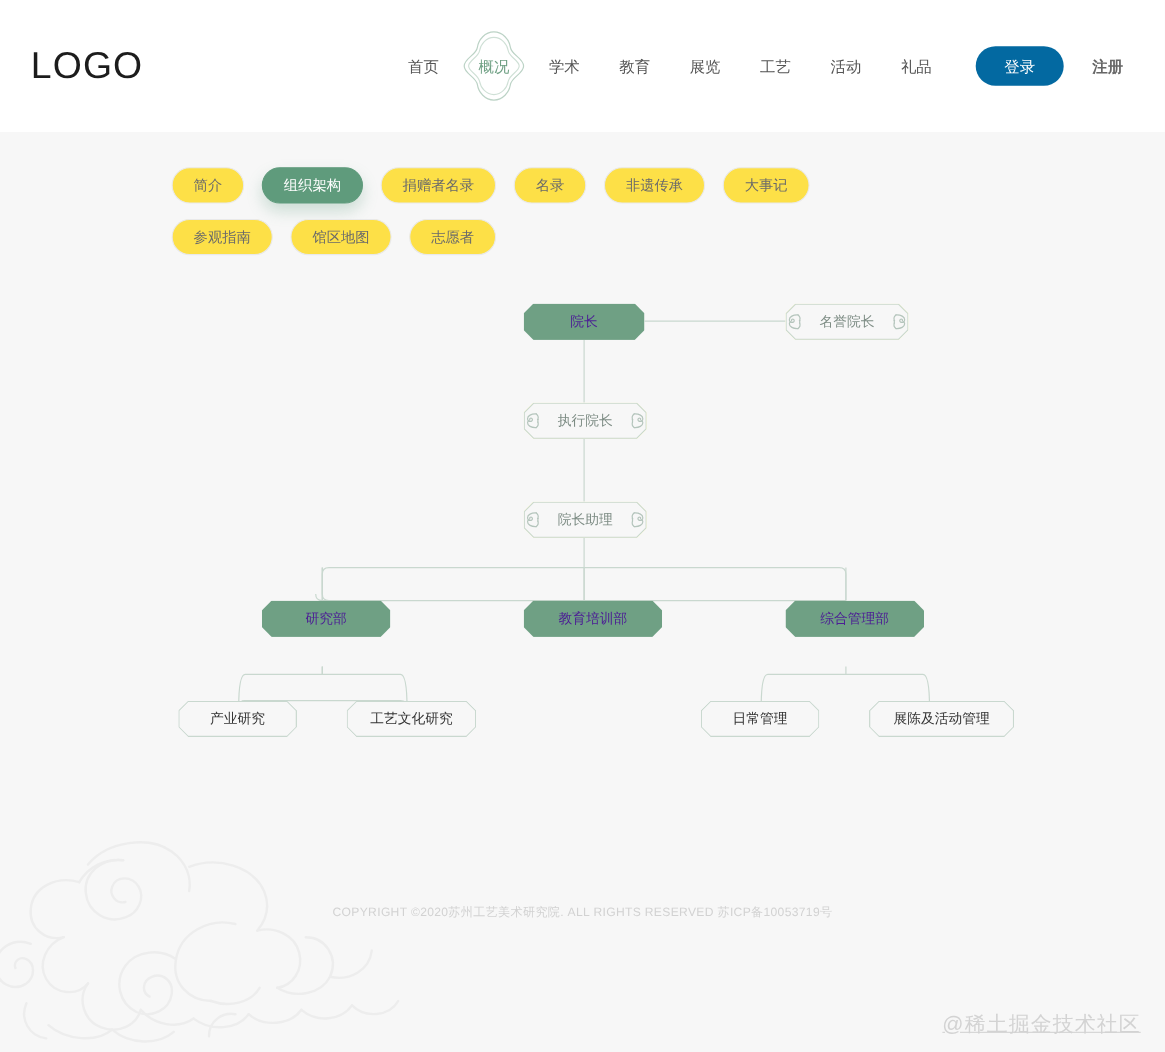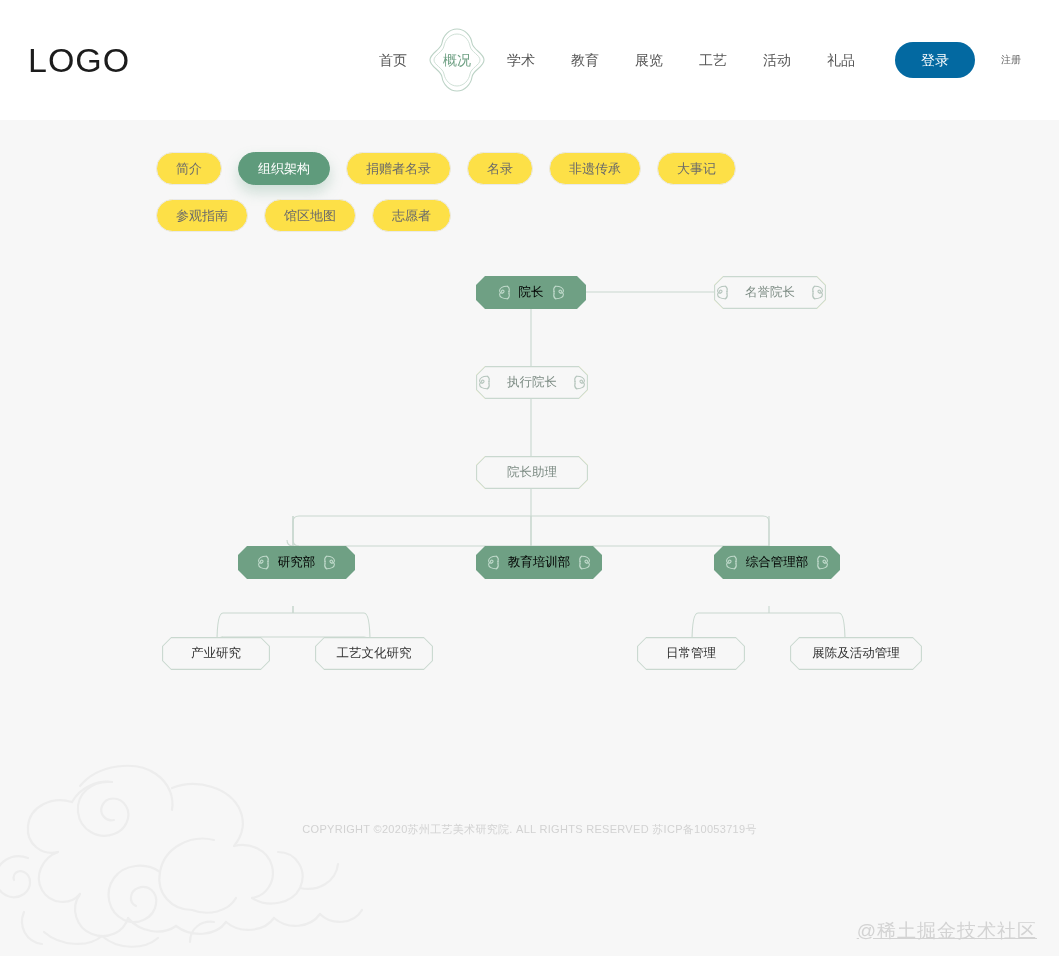--- a/index.html
+++ b/index.html
@@ -61,24 +61,25 @@
     border:none;
     border-radius:20px;
     padding:11px 26px;
     cursor:pointer;
     font-family:inherit;
     line-height:1;
   }
   .register-link{
     margin-left:26px;
     margin-right:8px;
-    font-size:10px;
+    font-size:14px;
     color:#666;
     cursor:pointer;
     line-height:1;
+    font-weight:bold;
   }
 
   
   .content{
     position:relative;
     background:#f7f7f7;
     height:836px;
     overflow:hidden;
   }
   .chips{
@@ -125,21 +126,22 @@
     justify-content:center;
     gap:8px;
     height:33px;
     font-size:12.5px;
     white-space:nowrap;
     cursor:pointer;
     clip-path: polygon(9px 0, calc(100% - 9px) 0, 100% 9px, 100% calc(100% - 9px), calc(100% - 9px) 100%, 9px 100%, 0 calc(100% - 9px), 0 9px);
   }
   .node.solid{
     background:#6fa084;
-    color:#000000;
+    color:#4c1d95;
+    flex-direction:column;
   }
   .node.hollow{
     background:#fef9c3;
     color:#7d8c84;
     border:none;
     gap:16px;
   }
   .node .frame{
     position:absolute; left:0; top:0; right:0; bottom:0;
     pointer-events:none;
@@ -361,21 +363,21 @@
           <g fill="none" stroke="#a9bcb2" stroke-width="1.1" stroke-linecap="round">
             <path d="M9.5 1.3 C5 1 1.6 3 1.6 5.6 C1.6 7.4 3.2 8.4 4.7 8"></path>
             <path d="M4.7 8 C6.2 7.6 6.6 5.8 5.2 5.2 C4.2 4.8 3.3 5.6 3.6 6.5"></path>
             <path d="M9.5 13.7 C5 14 1.6 12 1.6 9.4 C1.6 8.4 2.3 7.7 3.2 7.7"></path>
             <path d="M9.5 1.3 C11 2.4 11.6 4.4 11 6.2"></path>
             <path d="M9.5 13.7 C11 12.6 11.6 10.6 11 8.8"></path>
             <path d="M11 6.2 L11 8.8"></path>
           </g>
         </svg>
       </div>
-      <div class="node hollow" style="width: 112px; left: 476px; top: 190px; flex-direction: column;">
+      <div class="node hollow" style="width: 112px; left: 476px; top: 190px;">
         <svg class="frame" viewBox="0 0 112 33">
           <polygon points="9,0.6 103,0.6 111.4,9 111.4,24 103,32.4 9,32.4 0.6,24 0.6,9" fill="#f7f7f7" stroke="#c9d8cf" stroke-width="1.1"></polygon>
         </svg>
         <svg class="orn" viewBox="0 0 13 15">
           <g fill="none" stroke="#a9bcb2" stroke-width="1.1" stroke-linecap="round">
             <path d="M9.5 1.3 C5 1 1.6 3 1.6 5.6 C1.6 7.4 3.2 8.4 4.7 8"></path>
             <path d="M4.7 8 C6.2 7.6 6.6 5.8 5.2 5.2 C4.2 4.8 3.3 5.6 3.6 6.5"></path>
             <path d="M9.5 13.7 C5 14 1.6 12 1.6 9.4 C1.6 8.4 2.3 7.7 3.2 7.7"></path>
             <path d="M9.5 1.3 C11 2.4 11.6 4.4 11 6.2"></path>
             <path d="M9.5 13.7 C11 12.6 11.6 10.6 11 8.8"></path>

